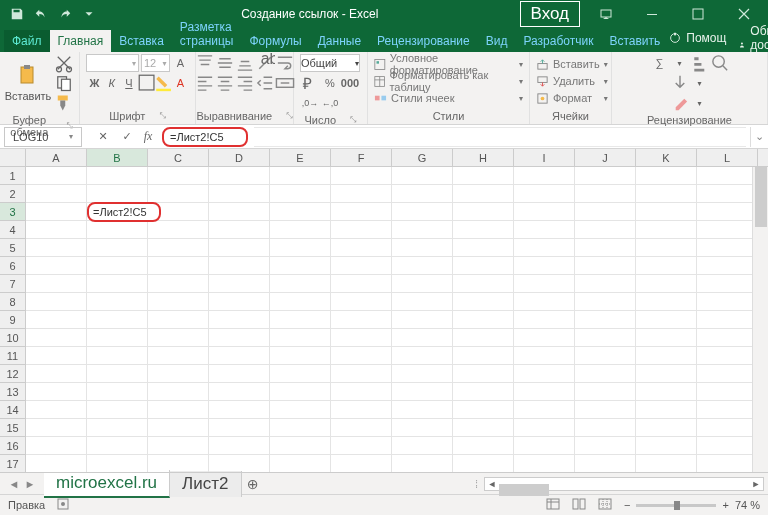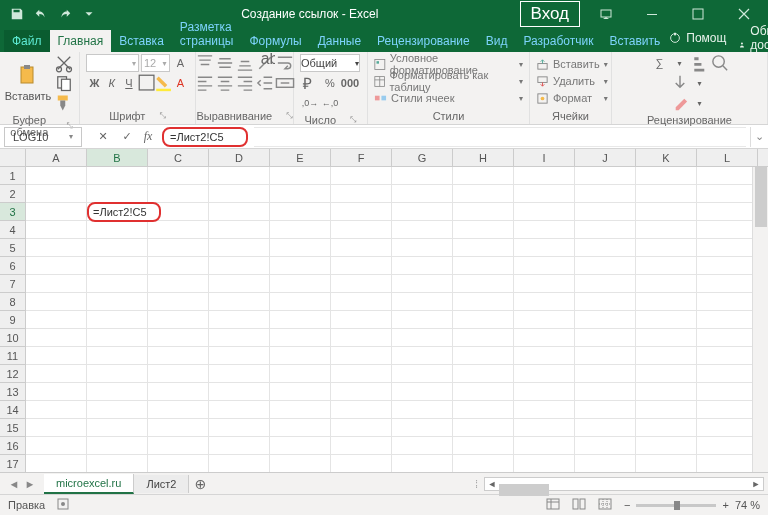--- a/index.html
+++ b/index.html
@@ -53,21 +53,21 @@
 .rowhdrs{position:absolute;left:0;top:18px;width:26px;bottom:0;background:#efefef;border-right:1px solid #ccc}
 .rh{height:18px;border-bottom:1px solid #ccc;text-align:center;font-size:11px;color:#555;line-height:18px}
 .rh.active{background:#d8e8dc;color:#217346}
 .cells{position:absolute;left:26px;top:18px;right:0;bottom:0}
 .crow{display:flex;height:18px}
 .cell{width:61px;height:18px;border-right:1px solid #e4e4e4;border-bottom:1px solid #e4e4e4}
 .active-cell{position:absolute;border:2px solid #e03030;border-radius:6px;background:#fff;padding:0 4px;font-size:11px;line-height:16px;color:#333;z-index:2}
 .sheet-tabs{height:22px;background:#f3f2f1;display:flex;align-items:center;border-bottom:1px solid #d5d5d5}
 .nav-btns{display:flex;gap:0;padding:0 6px;color:#888}
 .nav-btn{width:16px;height:18px;display:flex;align-items:center;justify-content:center}
-.stab{padding:3px 12px;font-size:11px;border-right:1px solid #ccc;color:#444;background:#ececec}
+.stab{padding:3px 12px;font-size:17px;border-right:1px solid #ccc;color:#444;background:#ececec}
 .stab.active{background:#fff;border-bottom:2px solid #217346;color:#217346}
 .addsheet{width:22px;text-align:center;color:#666;font-size:14px}
 .st-sep{flex:1}
 .hscroll{width:280px;height:14px;background:#fff;border:1px solid #ccc;display:flex;align-items:center;margin-right:4px}
 .hscroll .track{flex:1;position:relative}
 .hscroll .thumb{position:absolute;left:0;top:0;width:50px;height:12px;background:#cdcdcd}
 .hscroll .arr{width:14px;text-align:center;color:#666;font-size:9px}
 .status{height:20px;background:#f3f2f1;display:flex;align-items:center;padding:0 8px;color:#555;font-size:11px;gap:12px}
 .status .sp{flex:1}
 .zoom{display:flex;align-items:center;gap:6px}

